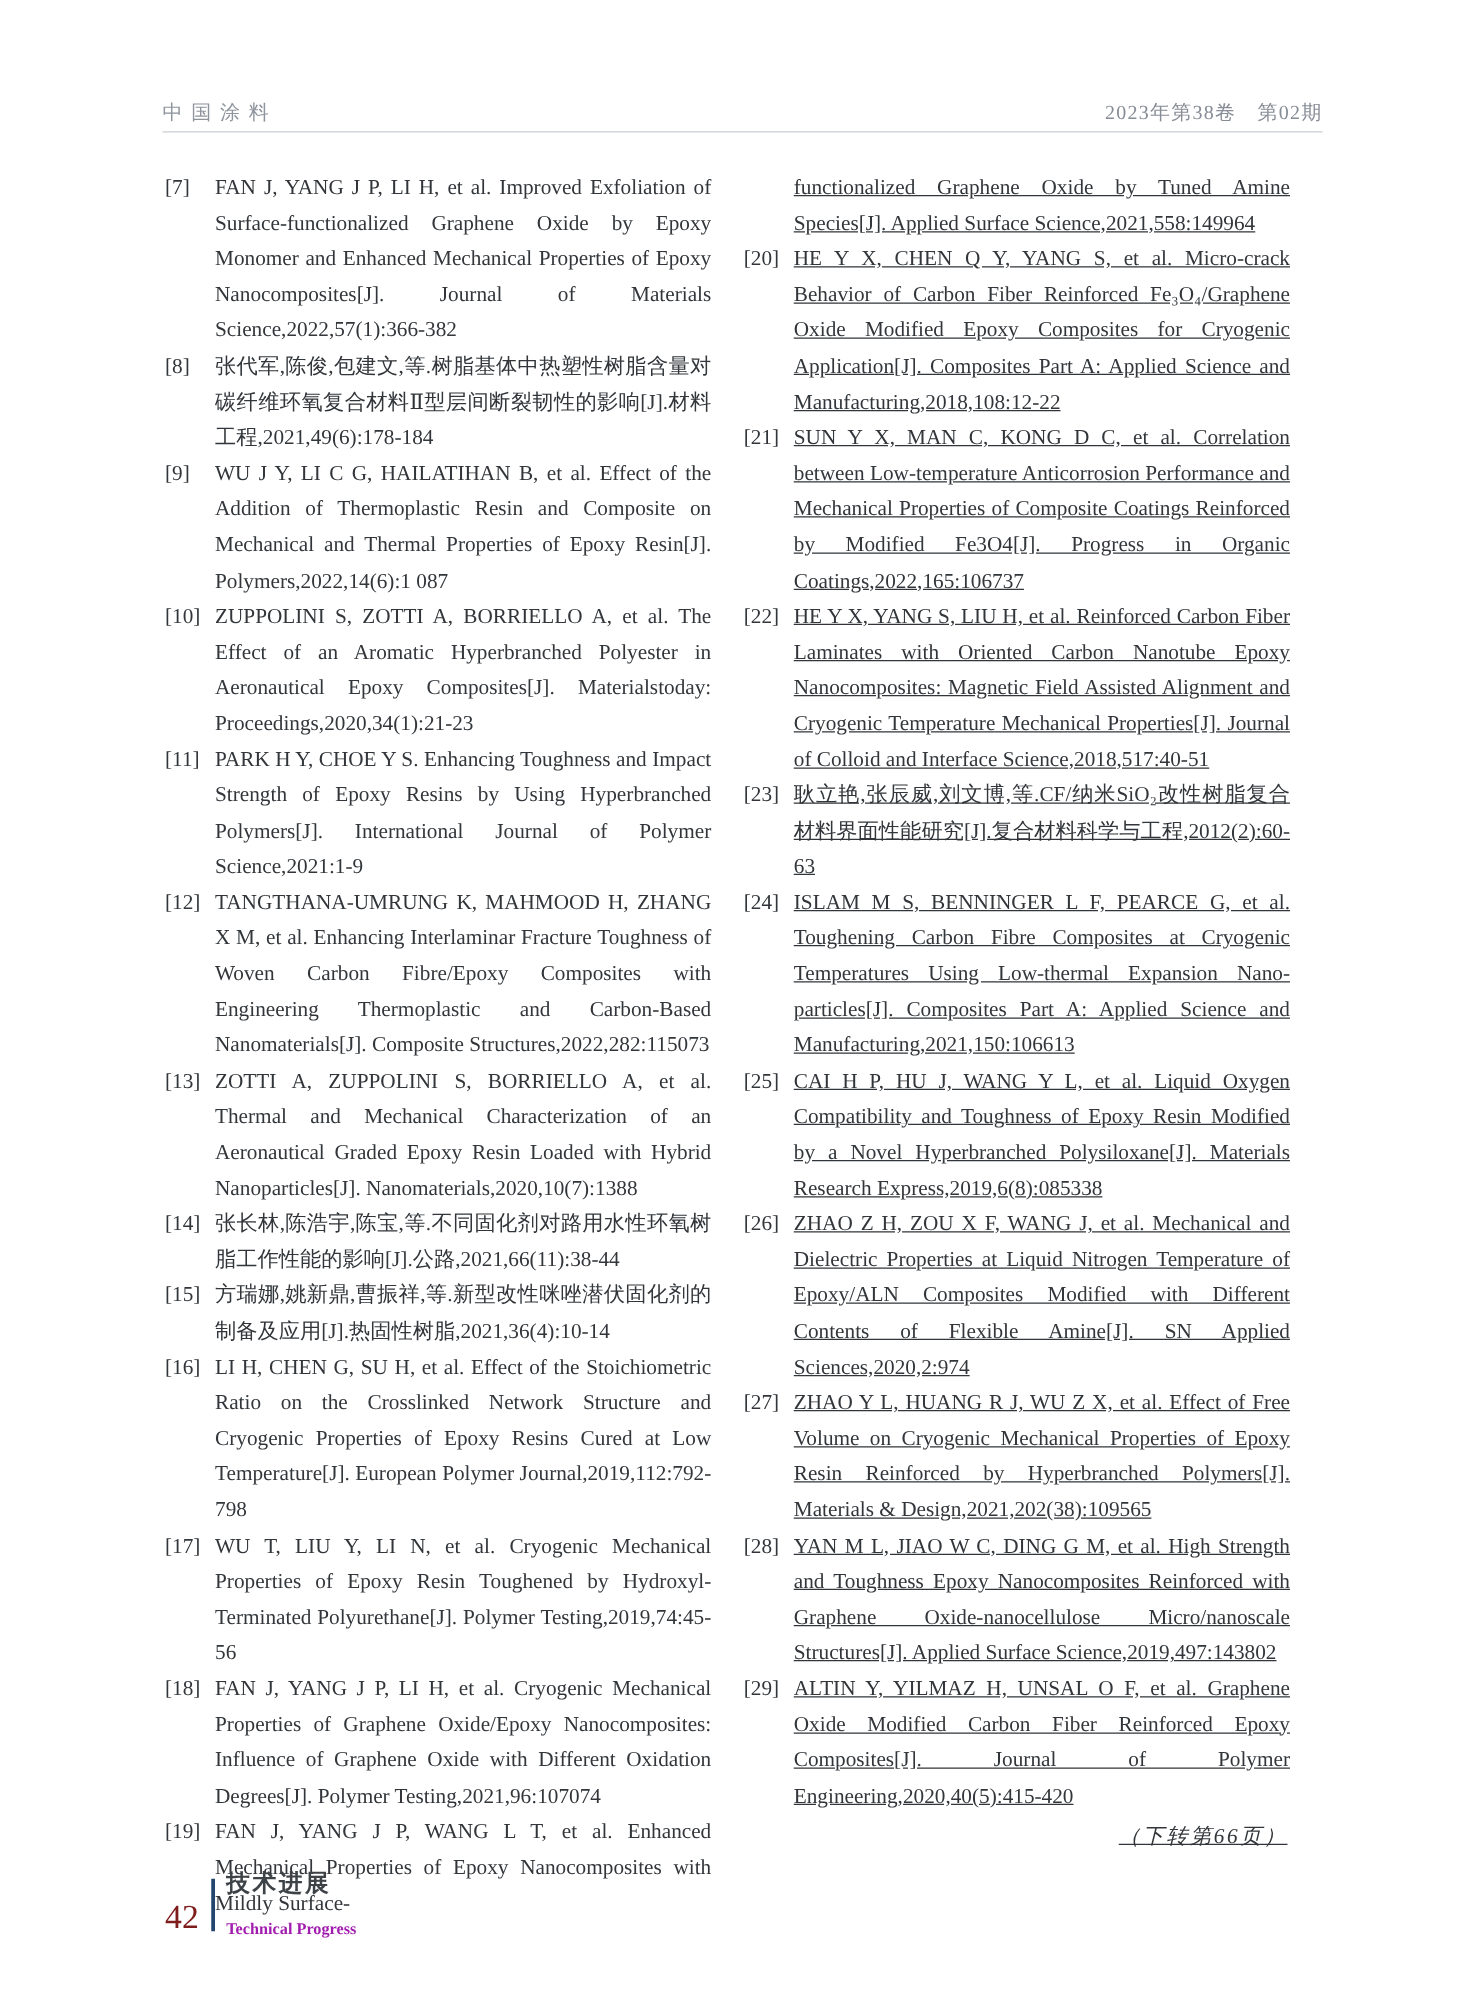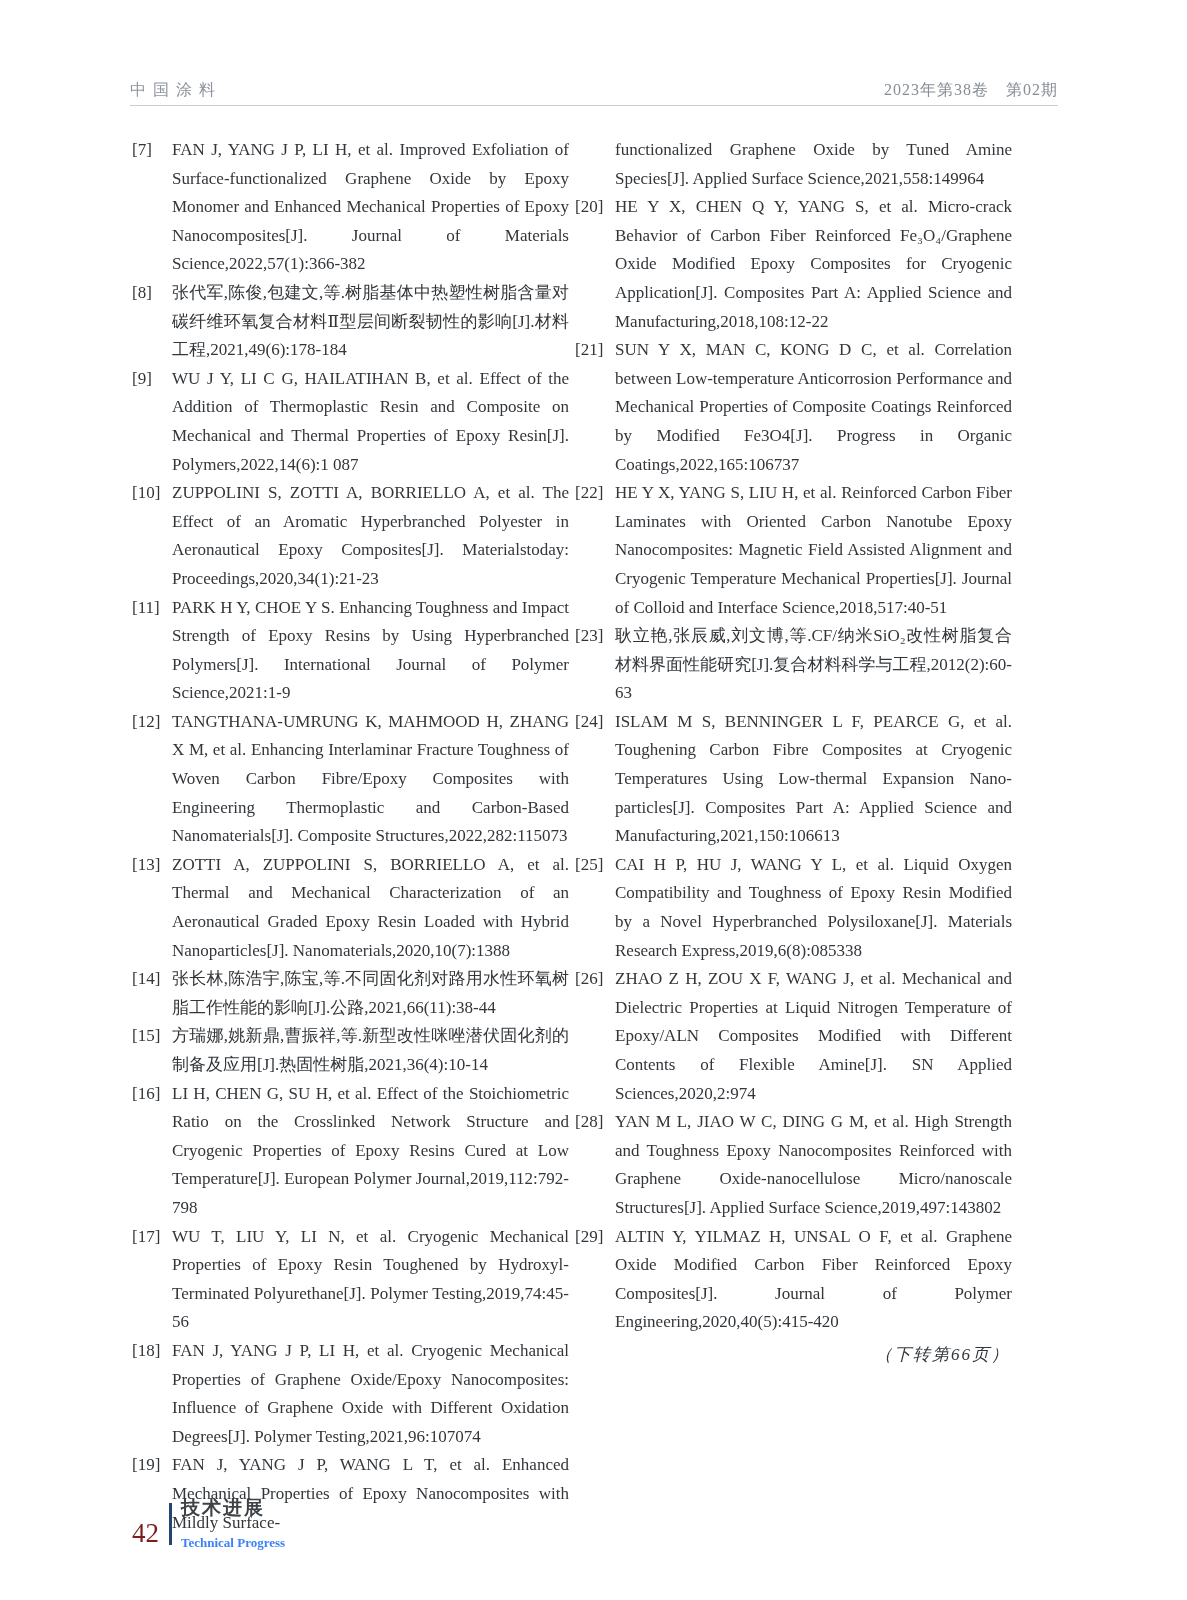--- a/index.html
+++ b/index.html
@@ -38,21 +38,21 @@
 
   
   .col {
     position: absolute;
     top: 136px;
     width: 437px;
     font-size: 17px;
     line-height: 28.6px;
   }
   .col-left  { left: 132px; }
-  .col-right { left: 575px; }
+  .col-right { left: 595px; text-decoration: underline; }
 
   .ref {
     position: relative;
     padding-left: 40px;
     text-align: justify;
     text-justify: inter-word;
   }
   .ref-num {
     position: absolute;
     left: 0; top: 0;
@@ -88,21 +88,21 @@
     font-family: "Liberation Sans", "DejaVu Sans", sans-serif;
     font-weight: bold;
     font-size: 19px;
     color: #3d4247;
     letter-spacing: 2px;
     line-height: 23px;
   }
   .section-en {
     font-weight: bold;
     font-size: 13px;
-    color: #3b82f6;
+    color: #a21caf;
     line-height: 17px;
   }
 </style>
 </head>
 <body>
 
 <div class="page">
 
   <div class="header">
     <span class="journal-title">中国涂料</span>
@@ -128,20 +128,21 @@
   <div class="col col-right">
 
   <div class="ref"><span class="ref-num"></span><span>functionalized Graphene Oxide by Tuned Amine Species[J]. Applied Surface Science,2021,558:149964</span></div>
       <div class="ref"><span class="ref-num">[20]</span><span>HE Y X, CHEN Q Y, YANG S, et al. Micro-crack Behavior of Carbon Fiber Reinforced Fe₃O₄/Graphene Oxide Modified Epoxy Composites for Cryogenic Application[J]. Composites Part A: Applied Science and Manufacturing,2018,108:12-22</span></div>
       <div class="ref"><span class="ref-num">[21]</span><span>SUN Y X, MAN C, KONG D C, et al. Correlation between Low-temperature Anticorrosion Performance and Mechanical Properties of Composite Coatings Reinforced by Modified Fe3O4[J]. Progress in Organic Coatings,2022,165:106737</span></div>
       <div class="ref"><span class="ref-num">[22]</span><span>HE Y X, YANG S, LIU H, et al. Reinforced Carbon Fiber Laminates with Oriented Carbon Nanotube Epoxy Nanocomposites: Magnetic Field Assisted Alignment and Cryogenic Temperature Mechanical Properties[J]. Journal of Colloid and Interface Science,2018,517:40-51</span></div>
       <div class="ref"><span class="ref-num">[23]</span><span>耿立艳,张辰威,刘文博,等.CF/纳米SiO₂改性树脂复合材料界面性能研究[J].复合材料科学与工程,2012(2):60-63</span></div>
       <div class="ref"><span class="ref-num">[24]</span><span>ISLAM M S, BENNINGER L F, PEARCE G, et al. Toughening Carbon Fibre Composites at Cryogenic Temperatures Using Low-thermal Expansion Nano-particles[J]. Composites Part A: Applied Science and Manufacturing,2021,150:106613</span></div>
       <div class="ref"><span class="ref-num">[25]</span><span>CAI H P, HU J, WANG Y L, et al. Liquid Oxygen Compatibility and Toughness of Epoxy Resin Modified by a Novel Hyperbranched Polysiloxane[J]. Materials Research Express,2019,6(8):085338</span></div>
       <div class="ref"><span class="ref-num">[26]</span><span>ZHAO Z H, ZOU X F, WANG J, et al. Mechanical and Dielectric Properties at Liquid Nitrogen Temperature of Epoxy/ALN Composites Modified with Different Contents of Flexible Amine[J]. SN Applied Sciences,2020,2:974</span></div>
+      <div class="ref"><span class="ref-num">[27]</span><span>ZHAO Y L, HUANG R J, WU Z X, et al. Effect of Free Volume on Cryogenic Mechanical Properties of Epoxy Resin Reinforced by Hyperbranched Polymers[J]. Materials &amp; Design,2021,202(38):109565</span></div>
       <div class="ref"><span class="ref-num">[28]</span><span>YAN M L, JIAO W C, DING G M, et al. High Strength and Toughness Epoxy Nanocomposites Reinforced with Graphene Oxide-nanocellulose Micro/nanoscale Structures[J]. Applied Surface Science,2019,497:143802</span></div>
       <div class="ref"><span class="ref-num">[29]</span><span>ALTIN Y, YILMAZ H, UNSAL O F, et al. Graphene Oxide Modified Carbon Fiber Reinforced Epoxy Composites[J]. Journal of Polymer Engineering,2020,40(5):415-420</span></div>
       <div class="continuation-note">（下转第66页）</div>
     </div>
 
   <div class="footer">
     <span class="page-number">42</span>
     <span class="footer-bar"></span>
     <span class="footer-titles">
       <span class="section-cn">技术进展</span>

